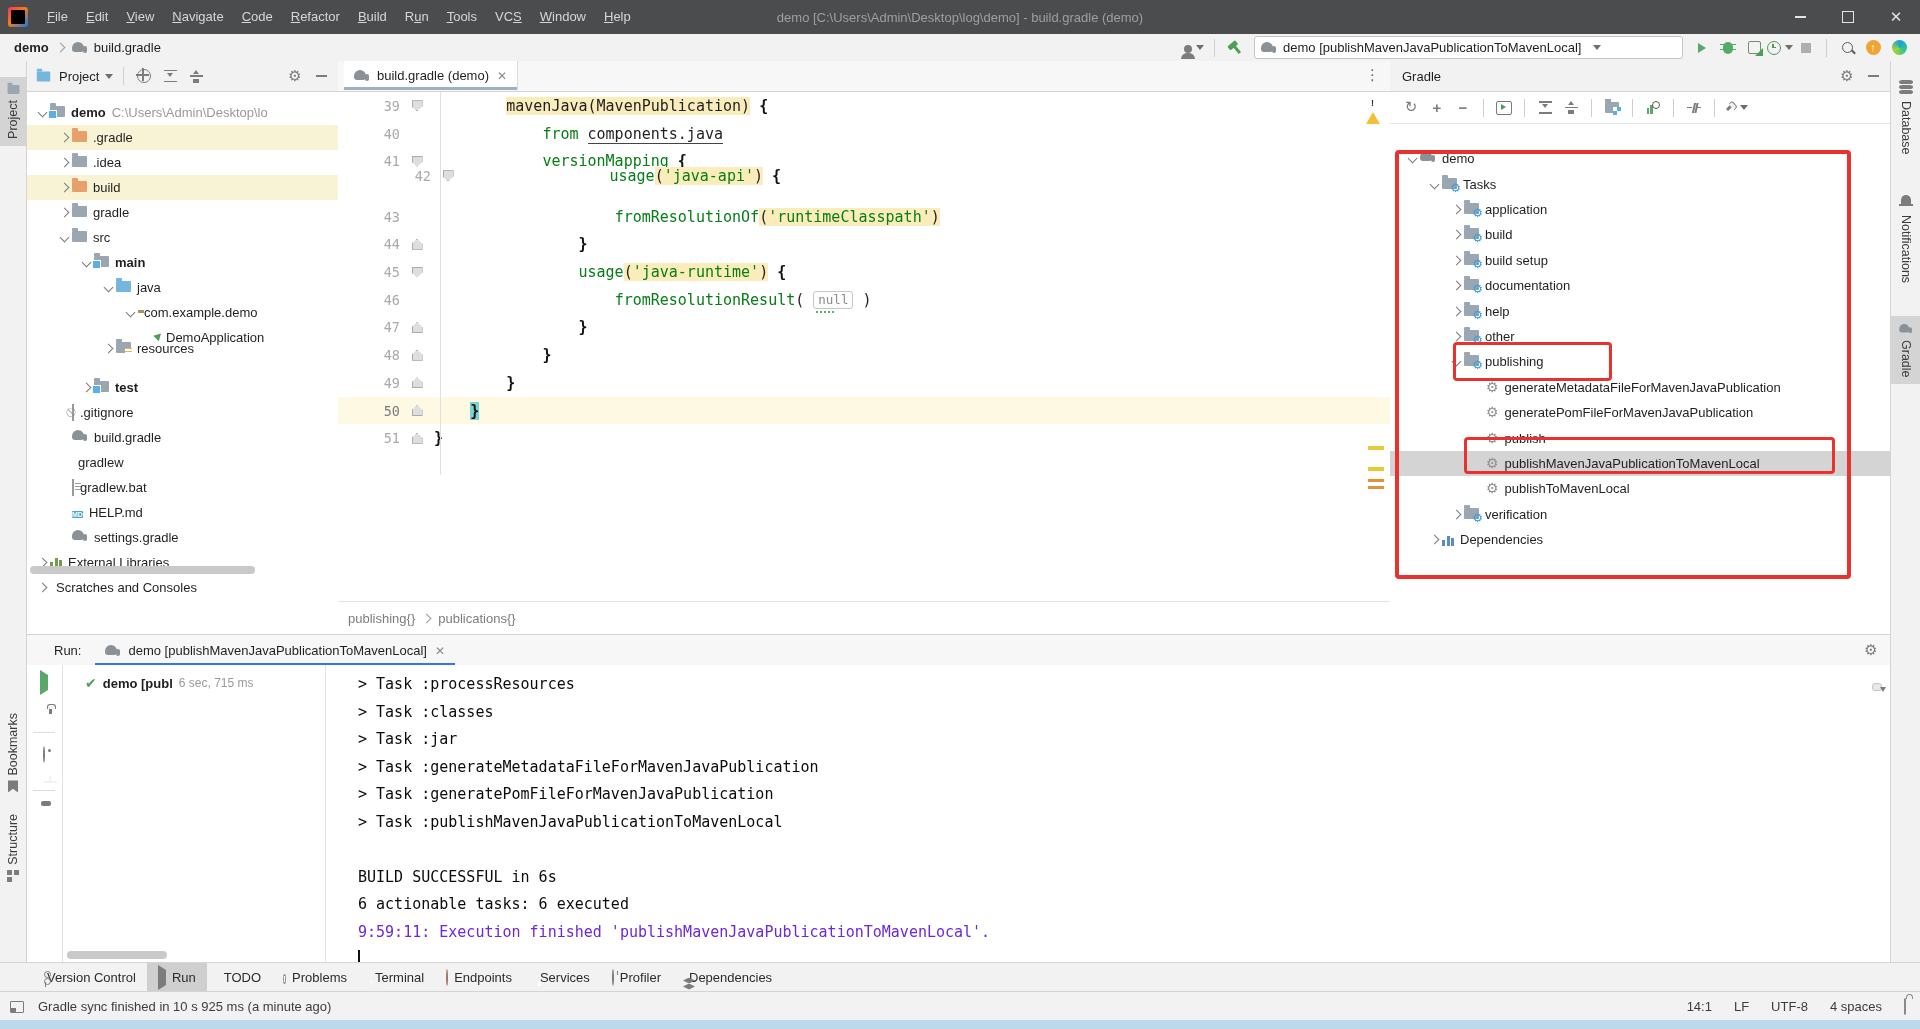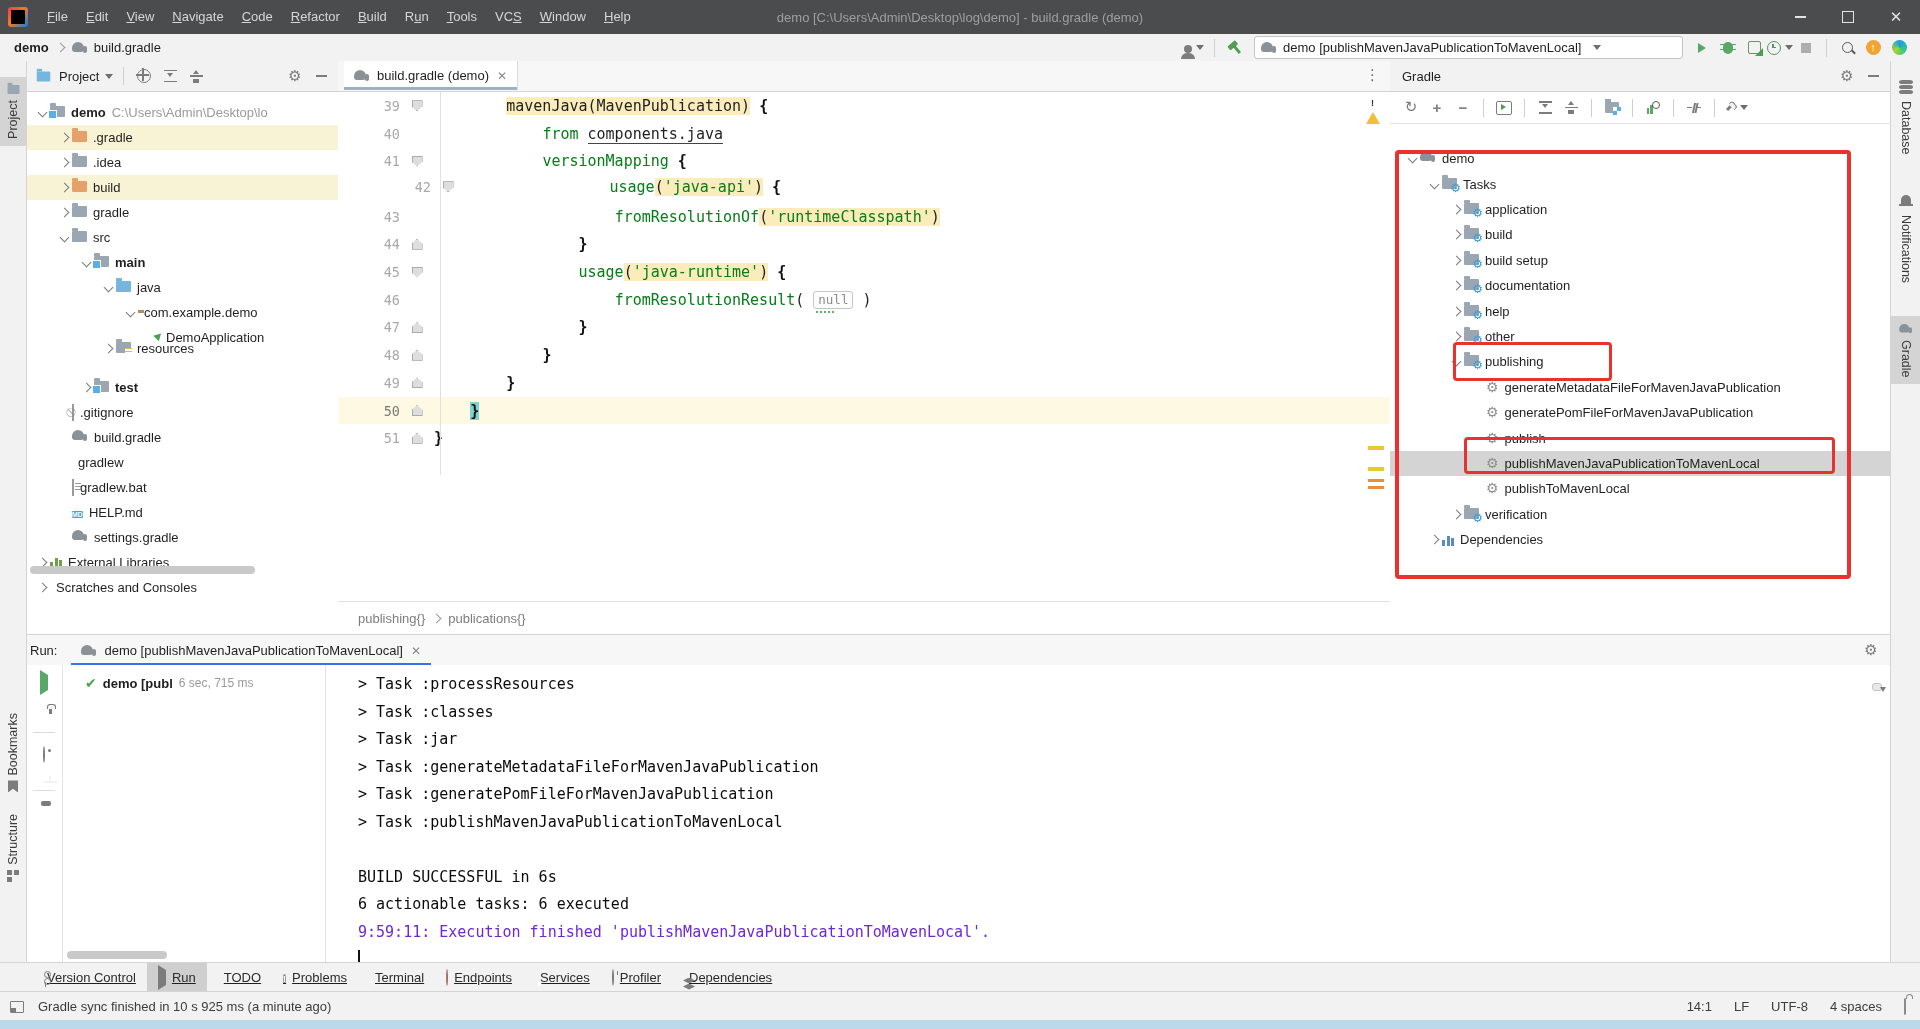--- a/index.html
+++ b/index.html
@@ -529,21 +529,21 @@
       <span class="foldc"></span>
       <pre><span>            </span><span class="seg-k">from</span><span> </span><span class="seg-u">components.java</span></pre>
     </div>
     <div class="code-row" style="top: 147.4px;">
       <span class="num">41</span>
       <span class="foldc">
         <span class="fold open"></span>
       </span>
       <pre><span>            </span><span class="seg-m">versionMapping</span><span> </span><span class="seg-b">{</span></pre>
     </div>
-    <div class="code-row" style="top: 173px; padding-left: 31px;">
+    <div class="code-row" style="top: 162px; padding-left: 31px;">
       <span class="num">42</span>
       <span class="foldc">
         <span class="fold open"></span>
       </span>
       <pre><span>                </span><span class="seg-m">usage</span><span class="hl">(</span><span class="seg-s hl">'java-api'</span><span class="hl">)</span><span> </span><span class="seg-b">{</span></pre>
     </div>
     <div class="code-row" style="top: 202.8px;">
       <span class="num">43</span>
       <span class="foldc"></span>
       <pre><span>                    </span><span class="seg-m">fromResolutionOf</span><span class="hl">(</span><span class="seg-s hl">'runtimeClasspath'</span><span class="hl">)</span></pre>
@@ -605,21 +605,21 @@
     <div id="code-lines"></div>
 
   <div class="abs" style="left:440px;top:92px;width:1px;height:383px;background:#e0e0e0;"></div>
 
   <div class="abs" style="left:1366px;top:97px;"><span class="warntri"></span></div>
   <div class="abs" style="left:1368px;top:446px;width:16px;height:4px;background:#e8c934;"></div>
   <div class="abs" style="left:1368px;top:467px;width:16px;height:4px;background:#e8c934;"></div>
   <div class="abs" style="left:1368px;top:479px;width:16px;height:3px;background:#e69138;"></div>
   <div class="abs" style="left:1368px;top:486px;width:16px;height:3px;background:#e69138;"></div>
   <div class="edt-crumbs">
-    <span style="margin-left:20px;">publishing{}</span>
+    <span style="margin-left:10px;">publishing{}</span>
     <span class="crumb-sep"></span>
     <span>publications{}</span>
   </div>
 
   <div class="abs" style="left:1390px;top:61px;width:500px;height:573px;background:#fff;">
     <div class="panel-hdr">
       <span style="margin-left:12px;">Gradle</span>
       <span style="flex:1;"></span>
       <span class="tbtn">
           <span class="gearch">⚙</span>
@@ -800,21 +800,21 @@
           <span class="lbl">Dependencies</span>
         </div>
       </div>
   </div>
 
   <div class="redbox" style="left:1395px;top:150px;width:448px;height:421px;border-width:4px;"></div>
   <div class="redbox" style="left:1453px;top:342px;width:153px;height:33px;"></div>
   <div class="redbox" style="left:1464px;top:437px;width:365px;height:31px;"></div>
 
   <div class="run-hdr">
-    <span style="margin-left:4px;">Run:</span>
+    <span style="margin-left:28px;">Run:</span>
     <div class="run-tab">
       <span class="elph">
           <b></b>
           <i></i>
         </span>
       <span style="margin:0 8px 0 7px;">demo [publishMavenJavaPublicationToMavenLocal]</span>
       <span style="color:#8a8a8a;font-size:12px;">✕</span>
     </div>
     <span style="flex:1;"></span>
     <span class="tbtn">
@@ -860,21 +860,21 @@
         <div style="position: absolute; left: 32px; top: 285px; width: 1.5px; height: 18px; background: rgb(17, 17, 17);"></div>
       </div>
     <div class="abs" style="right:8px;top:8px;display:flex;flex-direction:column;gap:10px;align-items:center;">
       <span><span class="softwrapic"></span></span>
       <span style="border:1px solid #c4c4c4;border-radius:3px;padding:3px 4px;background:#e8e8e8;"><span class="scrollendic"></span></span>
     </div>
   </div>
 
   <div class="bottombar">
     <div style="width:30px;"></div>
-    <div id="bottom-items" style="display:flex;text-decoration:underline;">
+    <div id="bottom-items" style="display:flex;">
         <div class="bb-item">
           <span class="ic"><span class="branch"><b style="left:3px;top:0;"></b><i></i><b style="left:3px;bottom:0;"></b></span></span>
           <span>Version Control</span>
         </div>
         <div class="bb-item active">
           <span class="ic"><span class="play-tri" style="transform:scale(.8);border-left-color:#7c7c7c;"></span></span>
           <span>Run</span>
         </div>
         <div class="bb-item">
           <span class="ic"><span class="todoic"></span></span>

